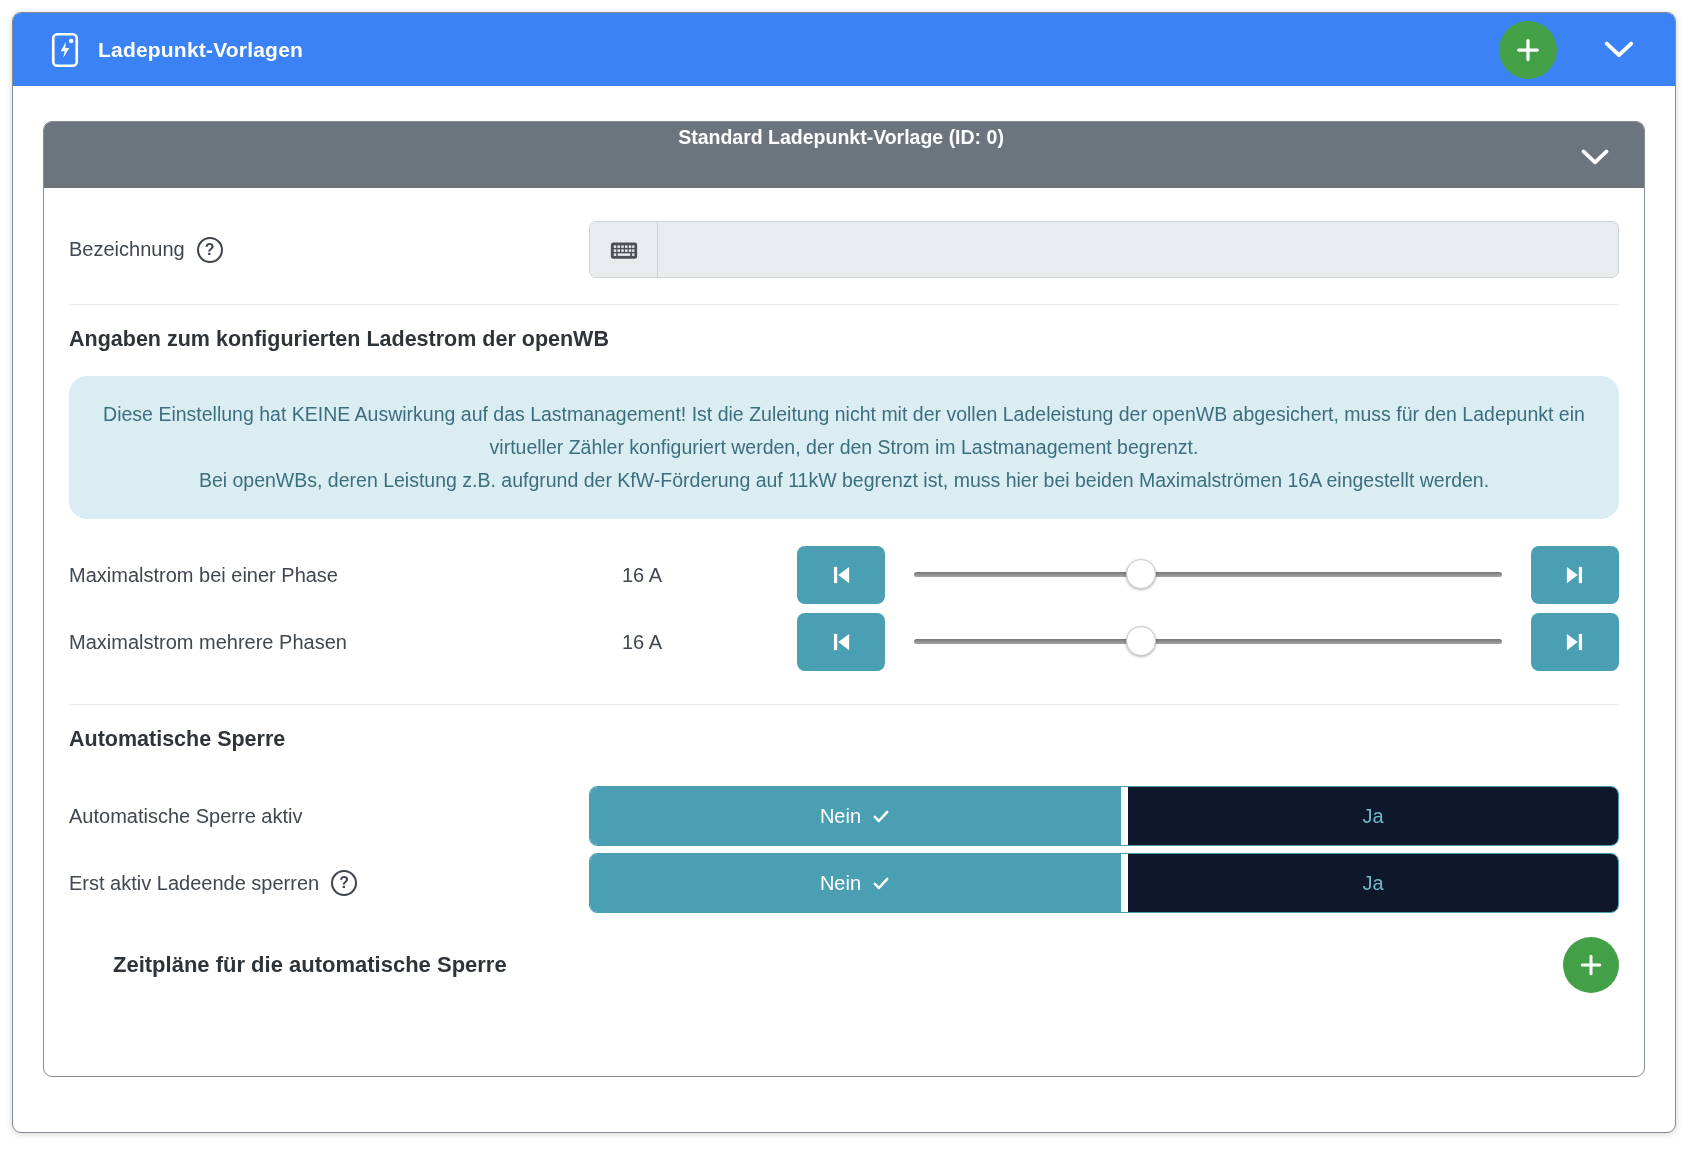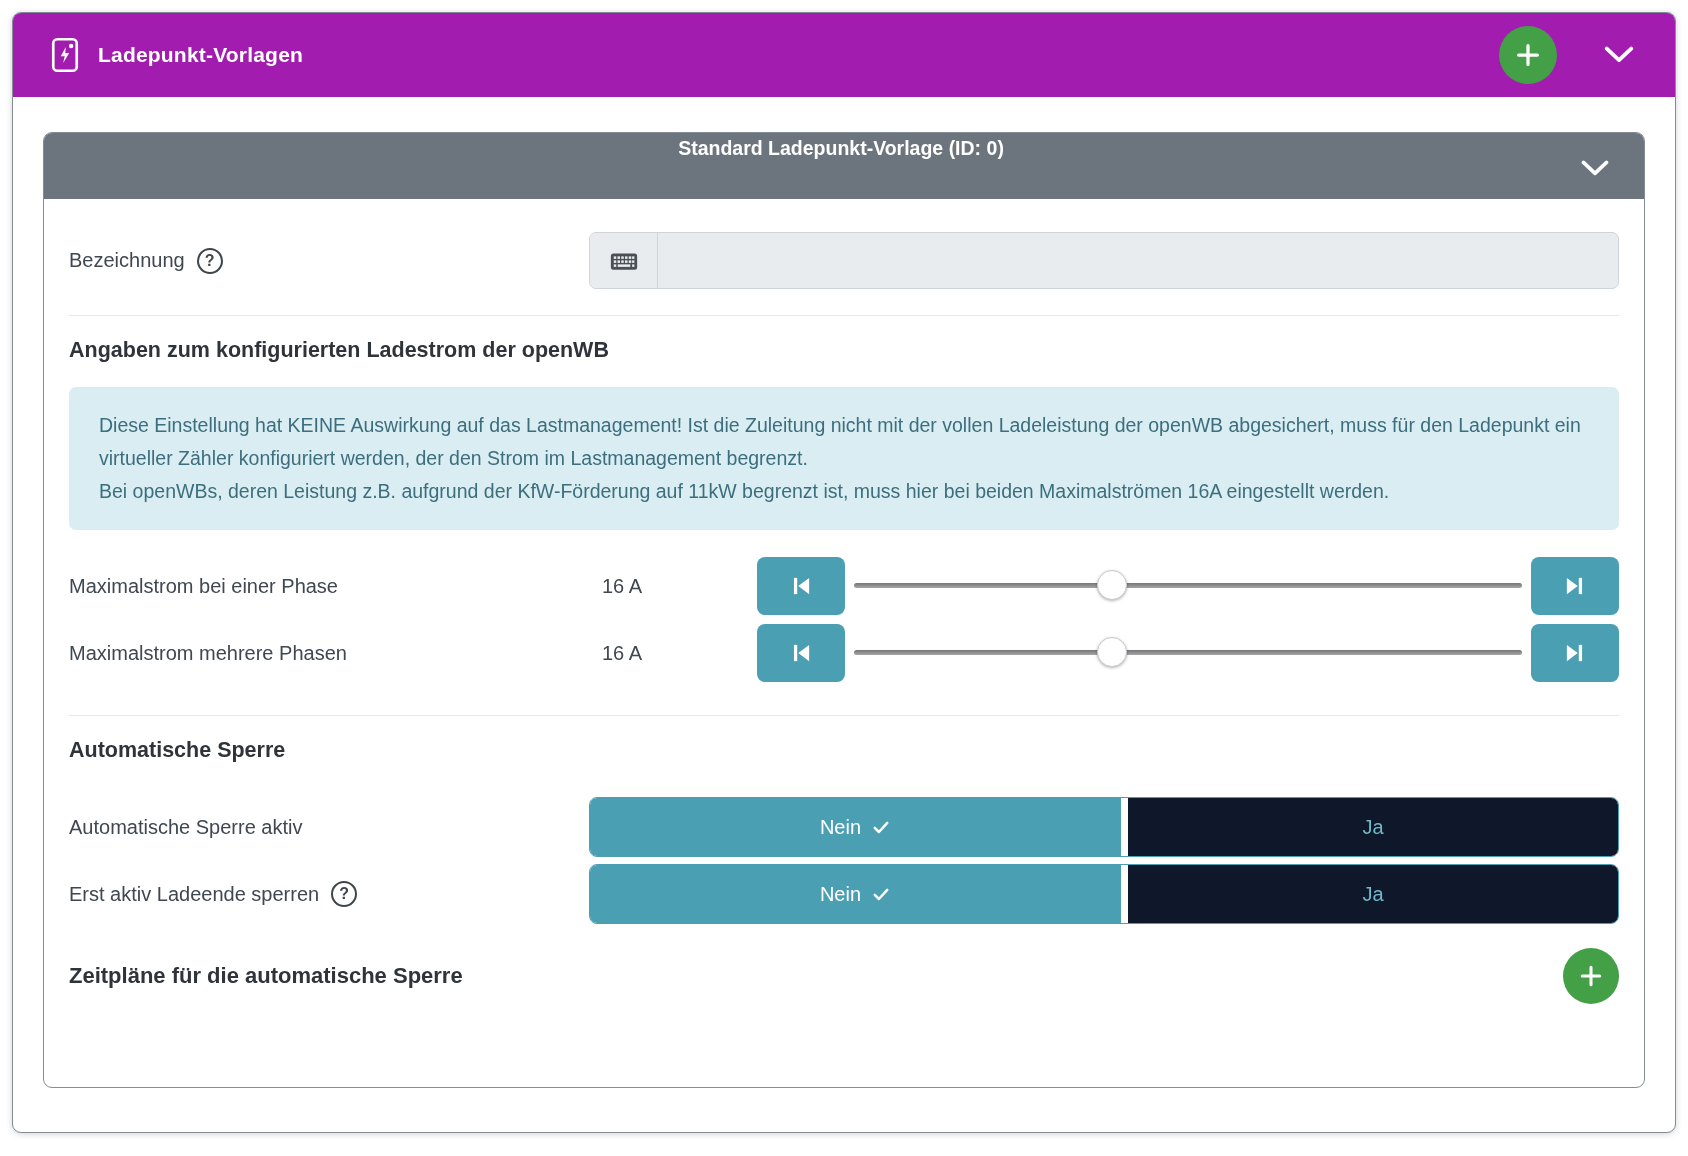--- a/index.html
+++ b/index.html
@@ -3,21 +3,21 @@
 <meta charset="utf-8">
 <style>
   * { box-sizing: border-box; margin: 0; padding: 0; }
   html,body { width:1688px; height:1156px; background:#ffffff;
     font-family:"Liberation Sans", sans-serif; position:relative; }
 
   .outer-card{ position:absolute; left:12px; top:12px; width:1664px; height:1121px;
     background:#fff; border:1px solid #848d95; border-radius:9px;
     box-shadow:0 1px 6px rgba(0,0,0,.18); }
 
-  .outer-header{ height:84px; background:#a21caf; border-radius:8px 8px 0 0;
+  .outer-header{ height:73px; background:#3b82f6; border-radius:8px 8px 0 0;
     display:flex; align-items:center; padding:0 40px 0 36px; }
   .outer-title{ color:#fff; font-size:21px; font-weight:bold; margin-left:17px; letter-spacing:.2px; }
   .header-right{ margin-left:auto; display:flex; align-items:center; gap:46px; }
   .btn-round{ border:none; border-radius:50%; background:#43a047; display:flex;
     align-items:center; justify-content:center; cursor:pointer; }
   .btn-round.lg{ width:58px; height:58px; }
   .btn-round.md{ width:56px; height:56px; }
   .chev-btn{ background:none; border:none; cursor:pointer; display:flex; align-items:center; }
 
   .outer-body{ padding:35px 30px 0 30px; }
@@ -37,24 +37,24 @@
     overflow:hidden; background:#e9ecef; }
   .input-addon{ width:68px; flex:none; display:flex; align-items:center; justify-content:center;
     background:#e9ecef; border-right:1px solid #ced4da; }
   .text-input{ flex:1; border:none; outline:none; background:#e9ecef; padding:0 22px;
     font-size:20px; color:#495057; font-family:"Liberation Sans",sans-serif; }
   .text-input::placeholder{ color:#8d99a4; }
 
   .divider{ border:none; border-top:1px solid #e6e9eb; margin:26px 0 0 0; }
   .section-heading{ font-size:21.5px; font-weight:bold; color:#2e343a; margin-top:22px; }
 
-  .alert-info{ margin-top:24px; background:#d9edf2; border-radius:7px;
-    padding:22px 30px; color:#3c6e7d; font-size:19.5px; line-height:33px; }
-
-  .slider-row{ display:flex; align-items:center; height:58px; margin-top:9px; }
+  .alert-info{ margin-top:24px; background:#d9edf2; border-radius:18px;
+    padding:22px 30px; color:#3c6e7d; font-size:19.5px; line-height:33px;text-align:center; }
+
+  .slider-row{ display:flex; align-items:center; height:58px; margin-top:9px;gap:20px; }
   .slider-row.first{ margin-top:27px; }
   .slider-value{ width:168px; flex:none; font-size:20px; color:#3f4750; padding-left:13px; }
   .btn-skip{ width:88px; height:58px; flex:none; border:none; border-radius:8px;
     background:#4a9fb3; display:flex; align-items:center; justify-content:center; cursor:pointer; }
   .track-wrap{ flex:1; position:relative; height:58px; padding:0 9px; }
   .track{ position:absolute; left:9px; right:9px; top:50%; margin-top:-3px; height:5px;
     border-radius:3px; background:linear-gradient(#767676,#a6a6a6); }
   .thumb{ position:absolute; top:2px; width:30px; height:30px; border-radius:50%;
     background:#fff; border:1px solid #c5cbd1; box-shadow:0 1px 3px rgba(0,0,0,.3);
     transform:translate(-50%,-50%); cursor:pointer; }
@@ -62,21 +62,21 @@
   .toggle-row{ display:flex; align-items:center; margin-top:7px; }
   .toggle-row.first{ margin-top:34px; }
   .toggle-group{ flex:1; height:60px; display:flex; border:1px solid #4a9fb3; border-radius:8px;
     overflow:hidden; background:#fff;gap:7px; }
   .toggle-opt{ display:flex; align-items:center; justify-content:center; font-size:20px; cursor:pointer; }
   .toggle-opt.active{ flex:52; background:#4a9fb3; color:#fff; }
   .toggle-opt.inactive{ flex:48; background:#0f172a; color:#72b8c9; }
   .toggle-opt .chk{ margin-left:10px; display:flex; }
 
   .schedules-row{ display:flex; align-items:center; justify-content:space-between; margin-top:24px; }
-  .schedules-heading{ font-size:22px; font-weight:bold; color:#2e343a; }
+  .schedules-heading{ font-size:22px; font-weight:bold; color:#2e343a;margin-left:44px; }
 </style>
 </head>
 <body>
 
 <div class="outer-card">
 
   <div class="outer-header">
     <span style="display:flex;">
       <svg width="32" height="38" viewBox="0 0 24 28">
         <rect x="3.2" y="2.2" width="17.6" height="23.6" rx="3" fill="none" stroke="#fff" stroke-width="2"></rect>

